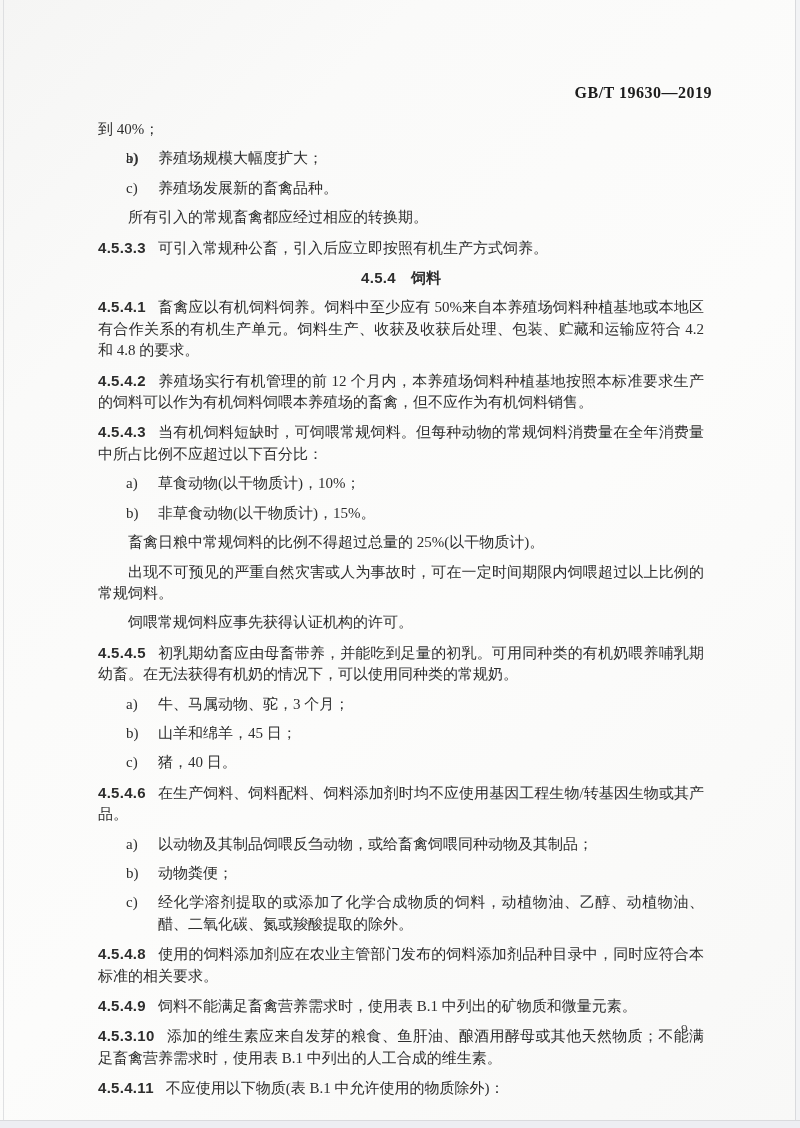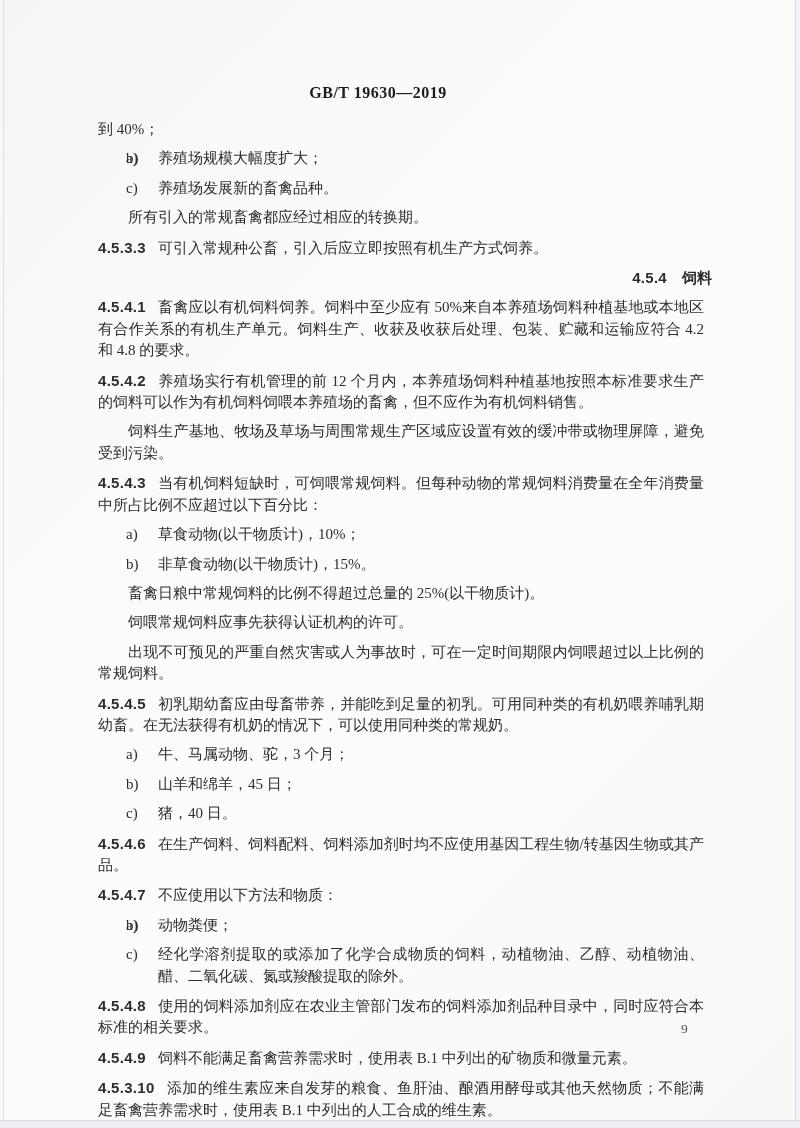--- a/index.html
+++ b/index.html
@@ -13,39 +13,39 @@
     font-family:"Liberation Serif","DejaVu Serif",serif;
     color:var(--text);
   }
   .edge-left{position:absolute;left:3px;top:0;bottom:8px;width:1px;background:var(--edge);opacity:.85;}
   .edge-right-line{position:absolute;right:4px;top:0;bottom:8px;width:1px;background:var(--edge);}
   .edge-right-strip{position:absolute;right:0;top:0;bottom:8px;width:4px;background:#f2f3f5;}
   .edge-bottom-line{position:absolute;left:0;right:0;bottom:7px;height:1px;background:var(--edge);}
   .edge-bottom-strip{position:absolute;left:0;right:0;bottom:0;height:7px;background:var(--strip);}
 
   .header{
-    position:absolute; top:84px; left:0; right:88px; text-align:center;
+    position:absolute; top:84px; left:0; right:88px; text-align:right;
     font-family:"Liberation Serif","DejaVu Serif",serif;
     font-weight:bold; font-size:16px; letter-spacing:.5px; color:var(--header);padding-left:44px;
   }
   .body{
     position:absolute; top:111px; left:90px; width:622px;
     font-size:15px; line-height:21.4px; text-align:justify;
   }
   .blk{margin:8px; padding:0;}
   .blk .num{
     font-family:"Liberation Sans","DejaVu Sans",sans-serif;
     font-weight:bold; margin-right:.8em; letter-spacing:.3px; white-space:nowrap;
   }
   .indent{text-indent:2em;}
   .list{position:relative; padding-left:60px;}
   .list .label{position:absolute; left:28px; top:0;}
   .heading{
     font-family:"Liberation Sans","DejaVu Sans",sans-serif;
-    font-weight:bold; margin:7px 0; text-align:right;
+    font-weight:bold; margin:7px 0; text-align:center;
   }
   .heading .num{margin-right:1em;}
   .footer{
     position:absolute; top:1021px; left:681px;
     font-size:13.5px; color:var(--muted);
     font-family:"Liberation Serif","DejaVu Serif",serif;
   }
 </style>
 </head>
 <body>
@@ -60,34 +60,32 @@
   <div class="body">
       <p class="blk plain"><span>到 40%；</span></p>
       <p class="blk list"><span class="label">a)</span></p>
       <p class="blk list"><span class="label">b)</span><span>养殖场规模大幅度扩大；</span></p>
       <p class="blk list"><span class="label">c)</span><span>养殖场发展新的畜禽品种。</span></p>
       <p class="blk indent"><span>所有引入的常规畜禽都应经过相应的转换期。</span></p>
       <p class="blk section"><span class="num">4.5.3.3</span><span>可引入常规种公畜，引入后应立即按照有机生产方式饲养。</span></p>
       <div class="blk heading"><span class="num">4.5.4</span><span>饲料</span></div>
       <p class="blk section"><span class="num">4.5.4.1</span><span>畜禽应以有机饲料饲养。饲料中至少应有 50%来自本养殖场饲料种植基地或本地区有合作关系的有机生产单元。饲料生产、收获及收获后处理、包装、贮藏和运输应符合 4.2 和 4.8 的要求。</span></p>
       <p class="blk section"><span class="num">4.5.4.2</span><span>养殖场实行有机管理的前 12 个月内，本养殖场饲料种植基地按照本标准要求生产的饲料可以作为有机饲料饲喂本养殖场的畜禽，但不应作为有机饲料销售。</span></p>
-      <p class="blk indent"><span>饲料生产基地、牧场及草场与周围常规生产区域应设置有效的缓冲带或物理屏障，避免受到污染。</span></p>
       <p class="blk section"><span class="num">4.5.4.3</span><span>当有机饲料短缺时，可饲喂常规饲料。但每种动物的常规饲料消费量在全年消费量中所占比例不应超过以下百分比：</span></p>
       <p class="blk list"><span class="label">a)</span><span>草食动物(以干物质计)，10%；</span></p>
       <p class="blk list"><span class="label">b)</span><span>非草食动物(以干物质计)，15%。</span></p>
       <p class="blk indent"><span>畜禽日粮中常规饲料的比例不得超过总量的 25%(以干物质计)。</span></p>
+      <p class="blk indent"><span>出现不可预见的严重自然灾害或人为事故时，可在一定时间期限内饲喂超过以上比例的常规饲料。</span></p>
       <p class="blk indent"><span>饲喂常规饲料应事先获得认证机构的许可。</span></p>
-      <p class="blk indent"><span>出现不可预见的严重自然灾害或人为事故时，可在一定时间期限内饲喂超过以上比例的常规饲料。</span></p>
       <p class="blk section"><span class="num">4.5.4.5</span><span>初乳期幼畜应由母畜带养，并能吃到足量的初乳。可用同种类的有机奶喂养哺乳期幼畜。在无法获得有机奶的情况下，可以使用同种类的常规奶。</span></p>
       <p class="blk list"><span class="label">a)</span><span>牛、马属动物、驼，3 个月；</span></p>
       <p class="blk list"><span class="label">b)</span><span>山羊和绵羊，45 日；</span></p>
       <p class="blk list"><span class="label">c)</span><span>猪，40 日。</span></p>
       <p class="blk section"><span class="num">4.5.4.6</span><span>在生产饲料、饲料配料、饲料添加剂时均不应使用基因工程生物/转基因生物或其产品。</span></p>
-      <p class="blk section"><span class="num">4.5.4.7</span><span>不应使用以下方法和物质：</span></p>
-      <p class="blk list"><span class="label">a)</span></p>
+      <p class="blk list"><span class="label">a)</span><span>以动物及其制品饲喂反刍动物，或给畜禽饲喂同种动物及其制品；</span></p>
       <p class="blk list"><span class="label">b)</span><span>动物粪便；</span></p>
       <p class="blk list"><span class="label">c)</span><span>经化学溶剂提取的或添加了化学合成物质的饲料，动植物油、乙醇、动植物油、醋、二氧化碳、氮或羧酸提取的除外。</span></p>
       <p class="blk section"><span class="num">4.5.4.8</span><span>使用的饲料添加剂应在农业主管部门发布的饲料添加剂品种目录中，同时应符合本标准的相关要求。</span></p>
       <p class="blk section"><span class="num">4.5.4.9</span><span>饲料不能满足畜禽营养需求时，使用表 B.1 中列出的矿物质和微量元素。</span></p>
       <p class="blk section"><span class="num">4.5.3.10</span><span>添加的维生素应来自发芽的粮食、鱼肝油、酿酒用酵母或其他天然物质；不能满足畜禽营养需求时，使用表 B.1 中列出的人工合成的维生素。</span></p>
       <p class="blk section"><span class="num">4.5.4.11</span><span>不应使用以下物质(表 B.1 中允许使用的物质除外)：</span></p>
     </div>
 
   <div class="footer">9</div>
 

